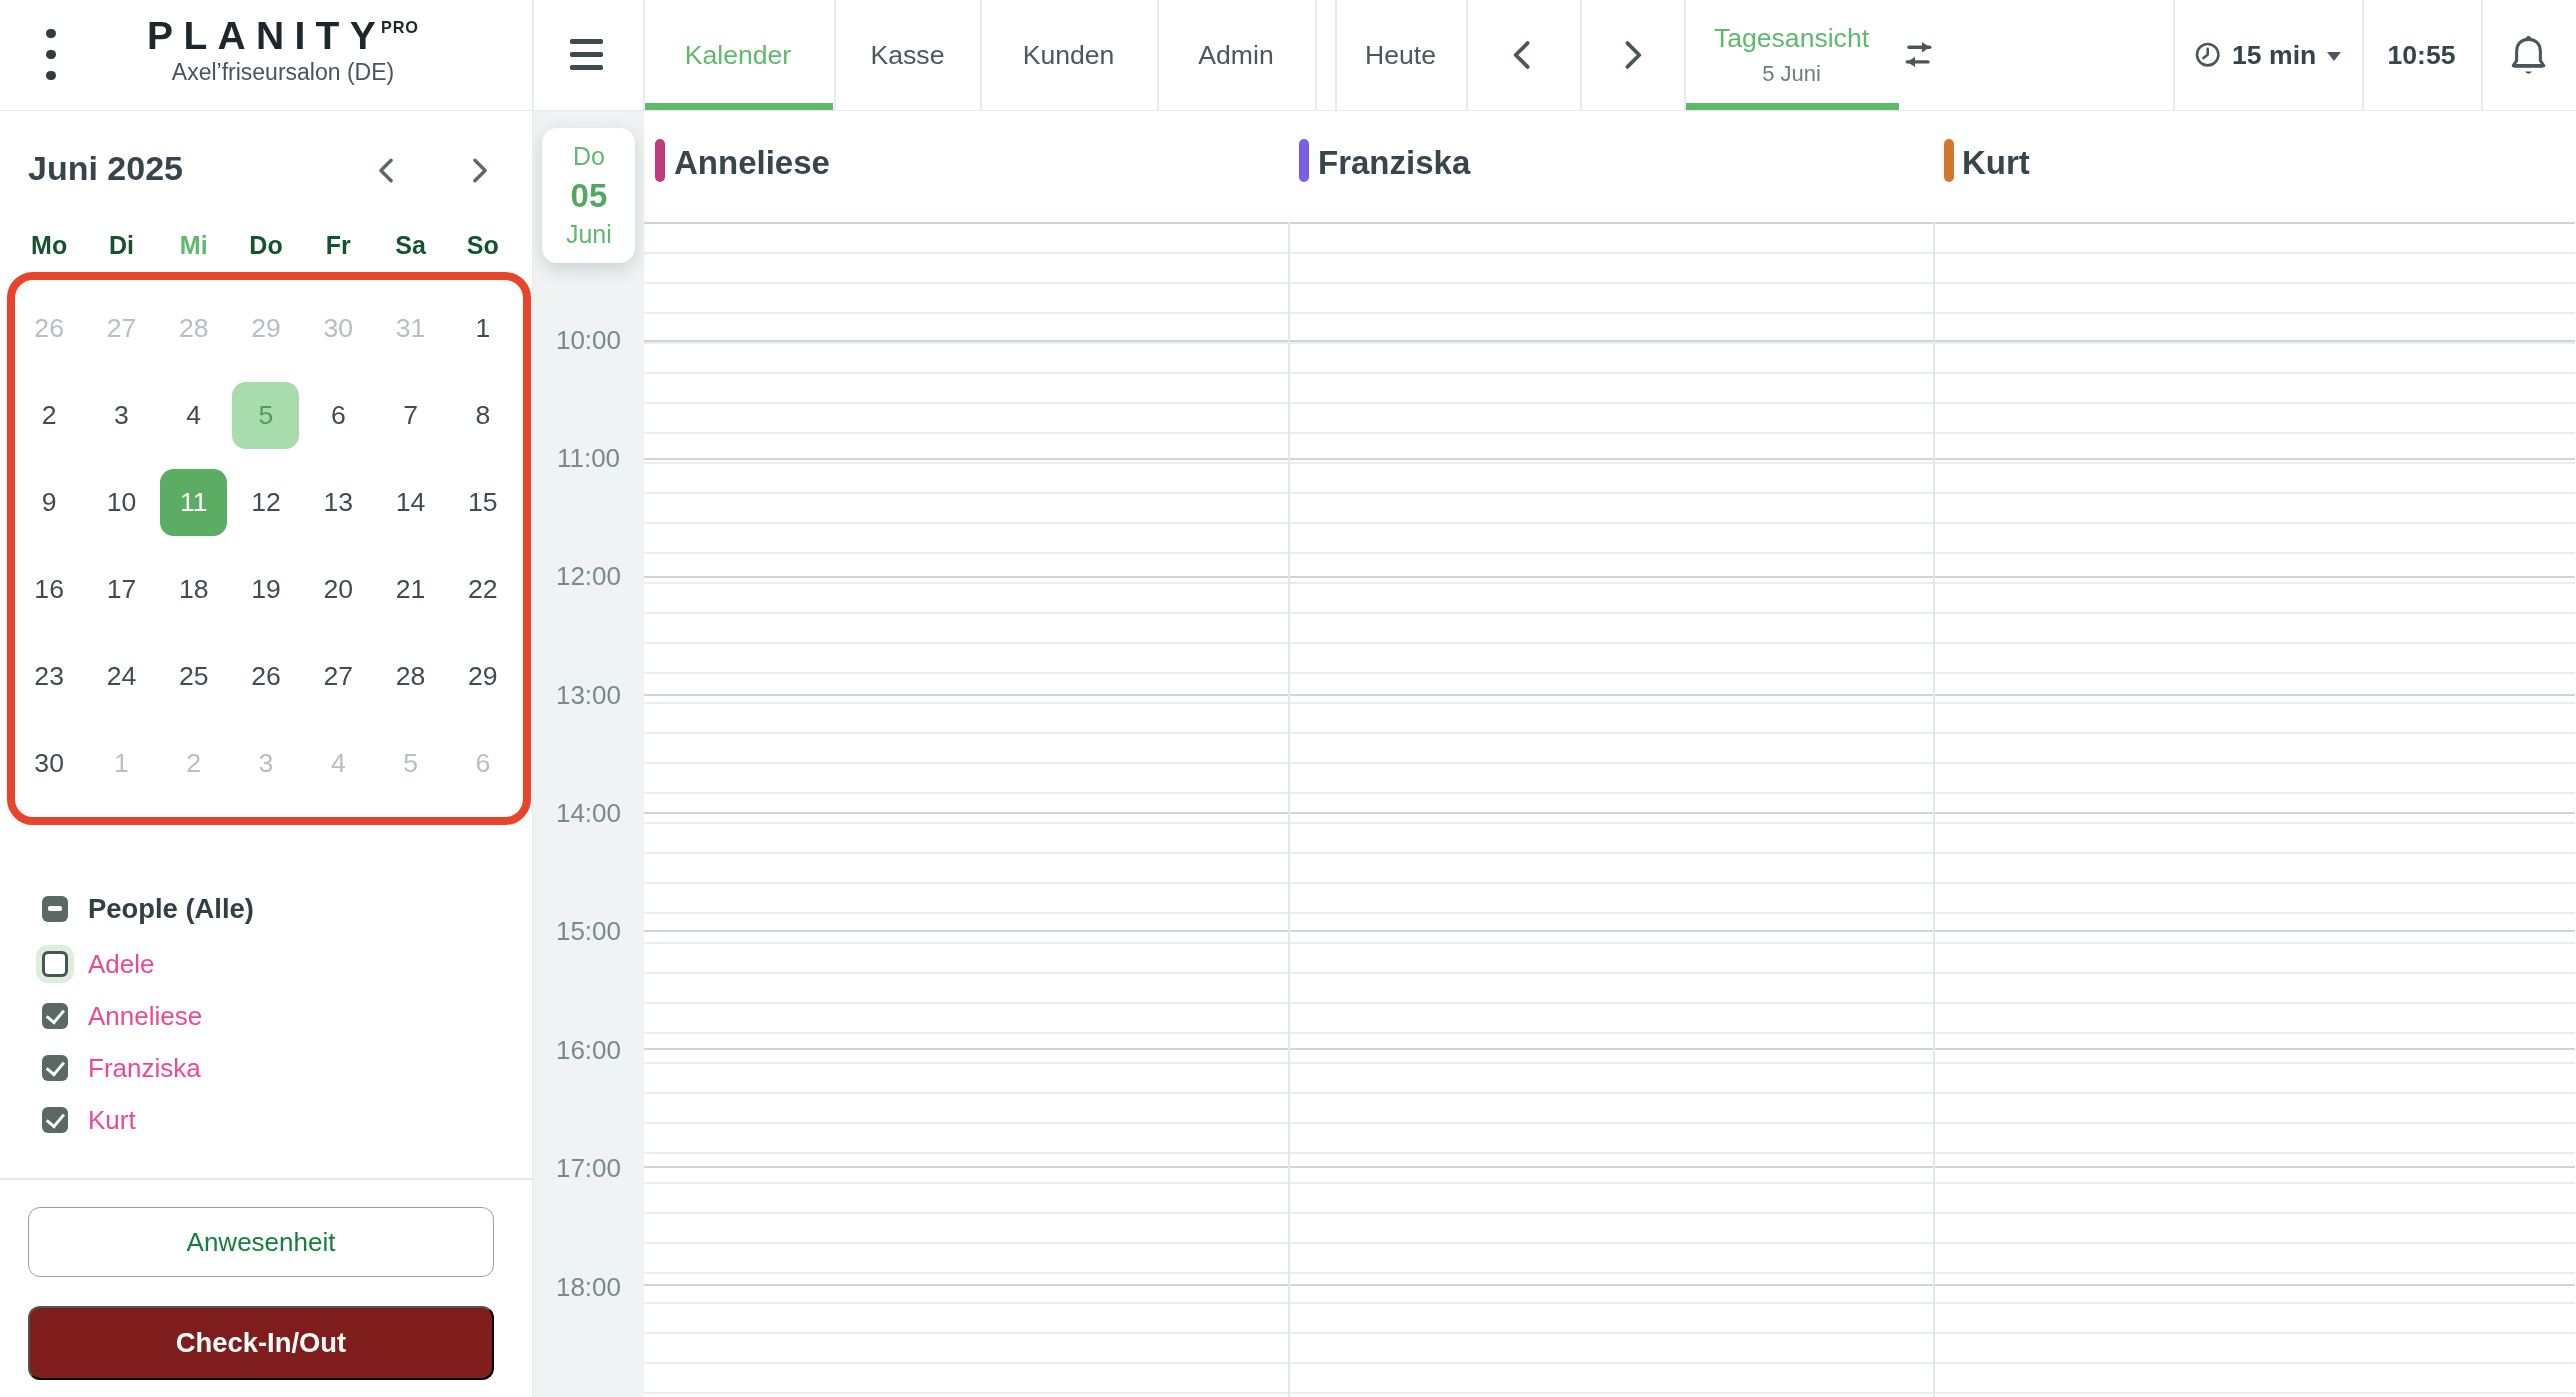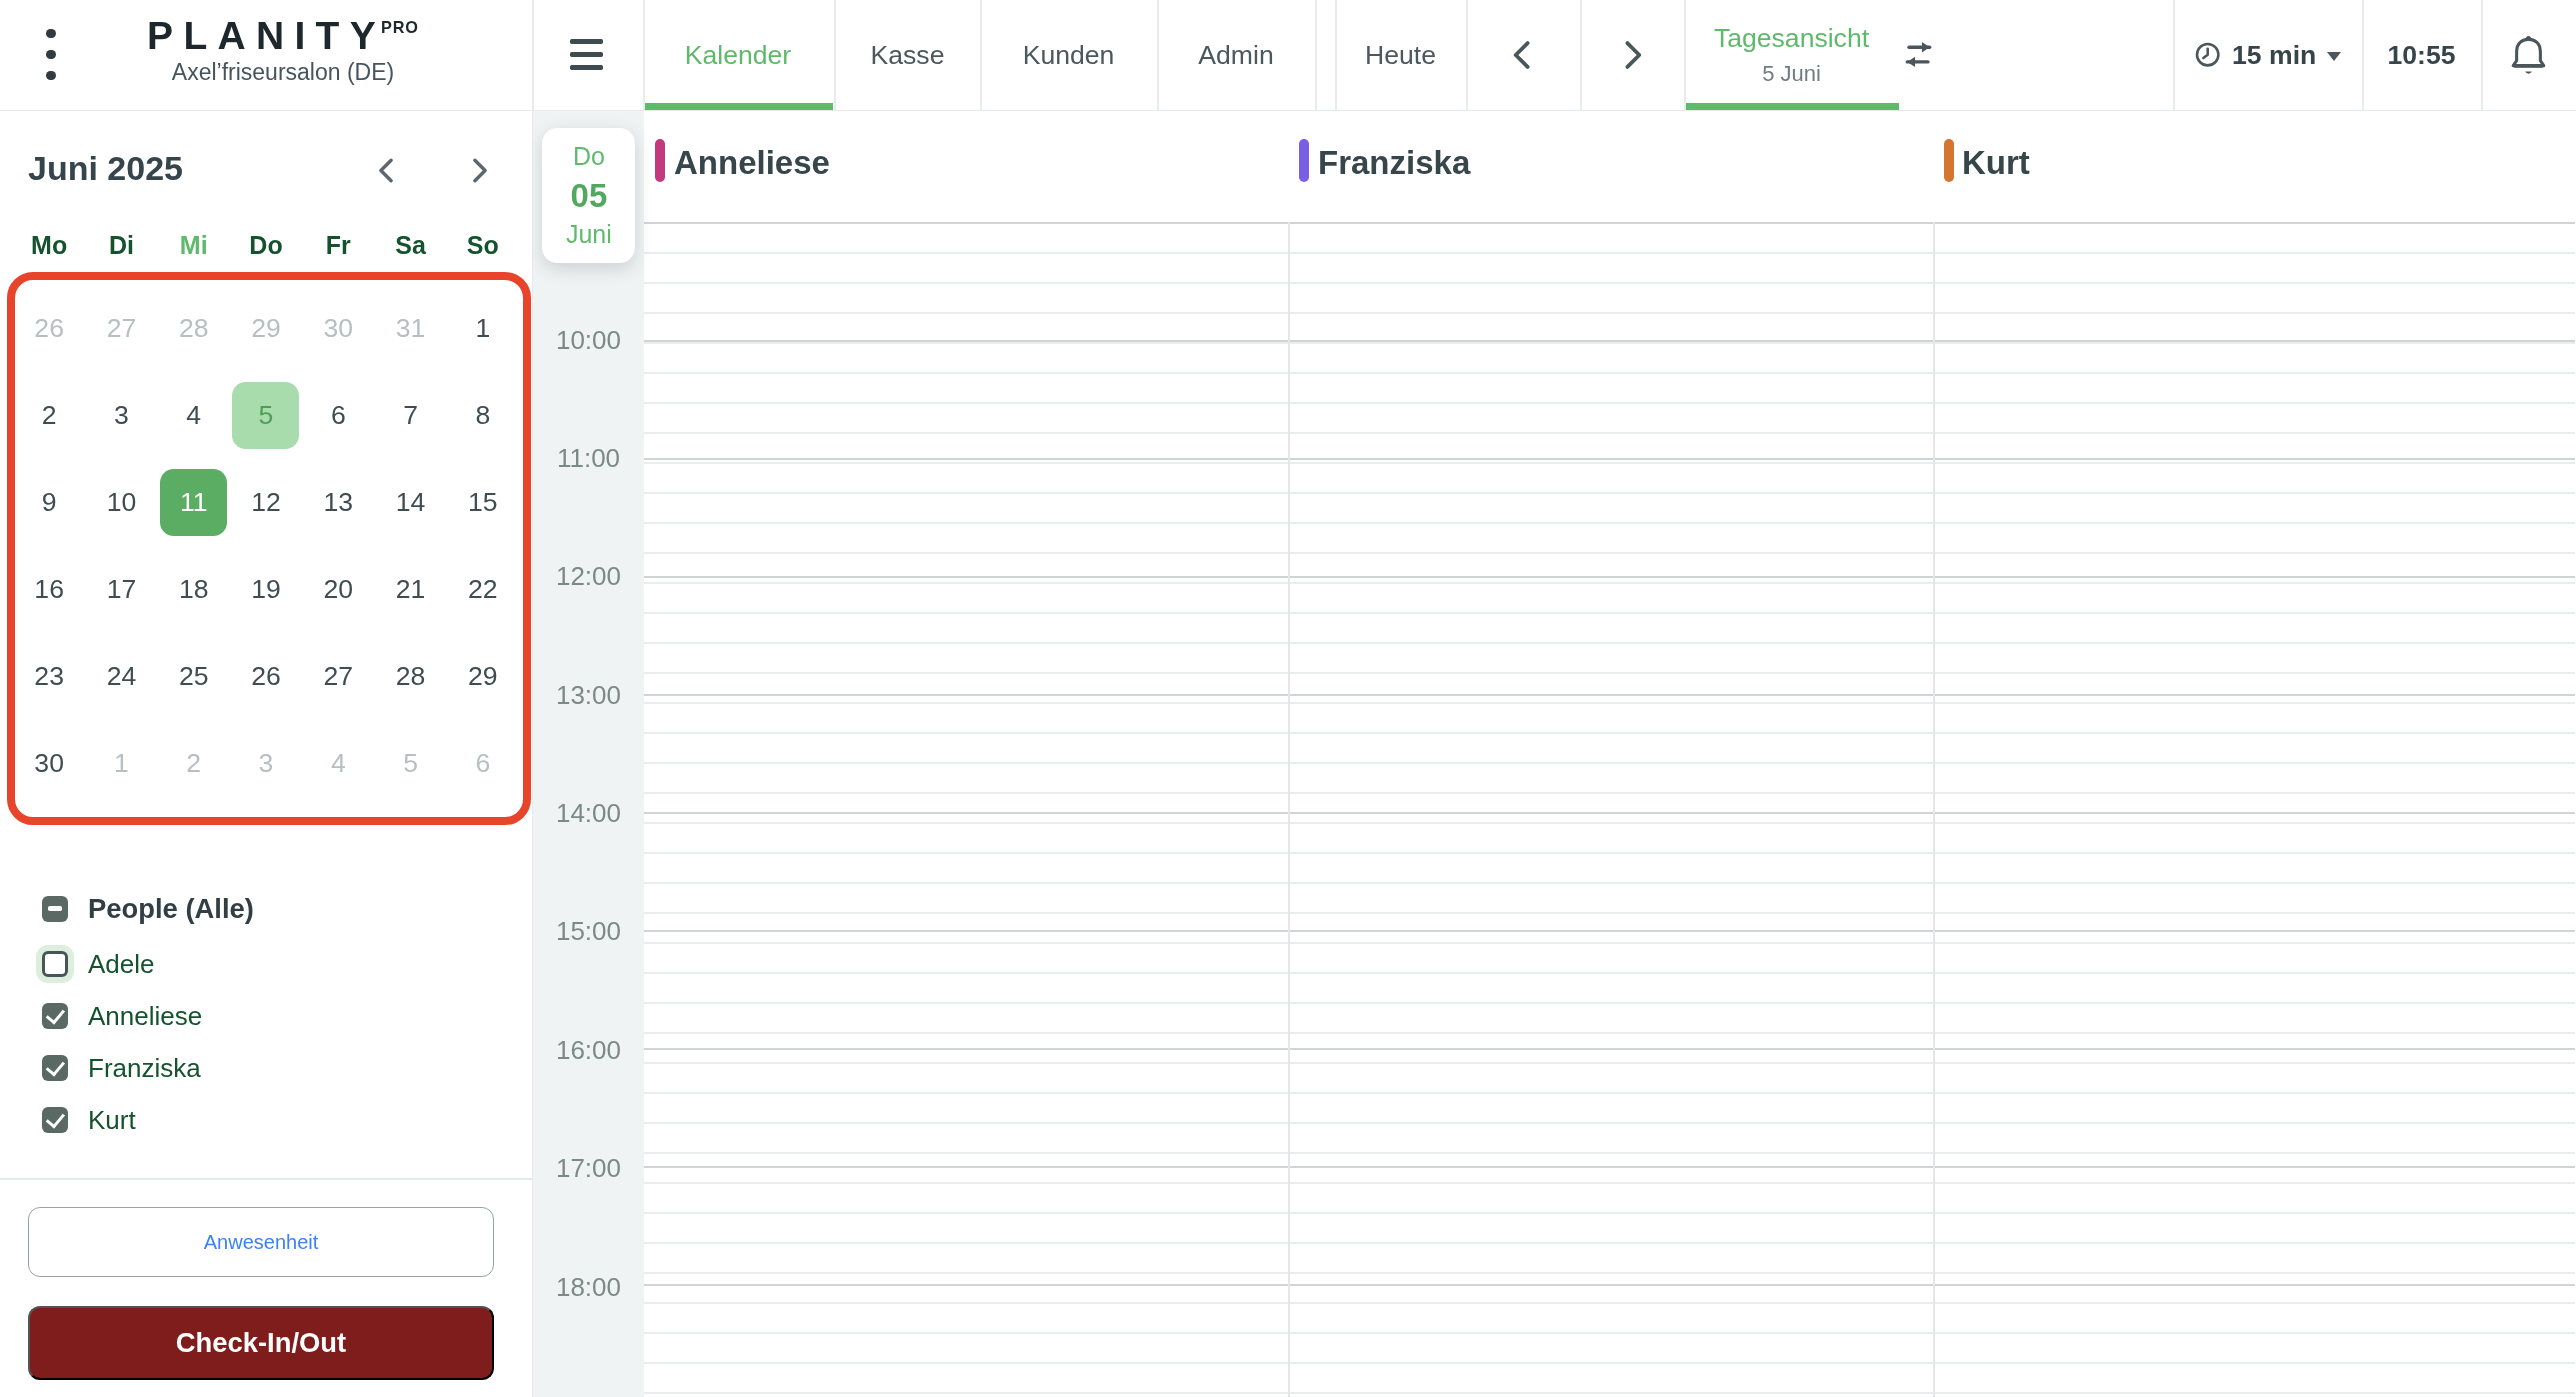--- a/index.html
+++ b/index.html
@@ -40,31 +40,31 @@
   #weekday-row span{text-align:center;font-size:25px;font-weight:700;color:#14532d;line-height:43px;}
   #weekday-row span.today{color:#5FB96B;}
   #mini-grid{position:absolute;left:13px;top:174px;width:506px;display:grid;grid-template-columns:repeat(7,1fr);grid-auto-rows:87px;}
   .mini-day{display:flex;align-items:center;justify-content:center;font-size:26.6px;color:#3F4D53;cursor:pointer;}
   .mini-day.muted{color:#B7BFC2;}
   .mini-day .pill{width:67px;height:67px;border-radius:13.7px;display:flex;align-items:center;justify-content:center;}
   .mini-day.sel-light .pill{background:#A9DCAC;color:#4E9D58;}
   .mini-day.sel-dark .pill{background:#5CAD64;color:#fff;}
   #red-annotation{position:absolute;left:6.9px;top:161px;width:508px;height:537px;border:8.6px solid #E8432B;border-radius:26px;pointer-events:none;z-index:6;}
   .people-row{position:absolute;left:42px;height:38px;display:flex;align-items:center;gap:20px;}
-  .people-row .lbl{font-size:26px;color:#14532d;}
+  .people-row .lbl{font-size:26px;color:#ec4899;}
   .people-row .lbl.head{font-size:27.4px;font-weight:700;color:#313F44;}
   .cb{width:26px;height:26px;border-radius:6px;box-sizing:border-box;flex:0 0 auto;cursor:pointer;}
   .cb.checked{background:#5A6963;}
   .cb.checked::after{content:"";display:block;width:7.7px;height:13.7px;border:solid #fff;border-width:0 3.4px 3.4px 0;transform:rotate(40deg);margin:2.6px auto 0;}
   .cb.indet{background:#5A6963;}
   .cb.indet::after{content:"";display:block;width:13.7px;height:4.3px;border-radius:1.7px;background:#fff;margin:10.3px auto 0;}
   .cb.unchecked{background:#fff;border:3.4px solid #47555A;}
   .cb.focusring{box-shadow:0 0 0 6px #DCEEDC;}
   #sidebar-divider{position:absolute;left:0;top:1067px;width:532px;height:1.7px;background:#E4E8E9;}
-  #btn-attendance{position:absolute;left:28px;top:1096px;width:466px;height:70px;border-radius:12px;border:1.7px solid #97A2A5;background:#fff;display:flex;align-items:center;justify-content:center;font-size:20px;color:#3b82f6;cursor:pointer;box-sizing:border-box;}
+  #btn-attendance{position:absolute;left:28px;top:1096px;width:466px;height:70px;border-radius:12px;border:1.7px solid #97A2A5;background:#fff;display:flex;align-items:center;justify-content:center;font-size:26px;color:#15803d;cursor:pointer;box-sizing:border-box;}
   #btn-checkin{position:absolute;left:28px;top:1195px;width:466px;height:74px;border-radius:12px;background:#7f1d1d;display:flex;align-items:center;justify-content:center;font-size:27.4px;font-weight:700;color:#fff;cursor:pointer;}
 
   
   #main{position:absolute;left:533px;top:111px;width:2043px;height:1286px;background:#fff;overflow:hidden;}
   #gutter{position:absolute;left:0;top:0;width:111px;height:1286px;background:#F0F3F4;}
   #day-card{position:absolute;left:9.4px;top:17px;width:93px;height:135px;background:#fff;border-radius:15.4px;box-shadow:0 5.1px 17px rgba(40,60,60,.18);display:flex;flex-direction:column;align-items:center;justify-content:center;gap:5.1px;z-index:3;}
   #day-card .dc-dow{font-size:25px;color:#5FBA6D;}
   #day-card .dc-num{font-size:33px;font-weight:700;color:#53A861;}
   #day-card .dc-mon{font-size:25px;color:#5FBA6D;}
   .time-label{position:absolute;left:0;width:111px;height:34px;line-height:34px;text-align:center;font-size:26px;color:#7B8987;}

